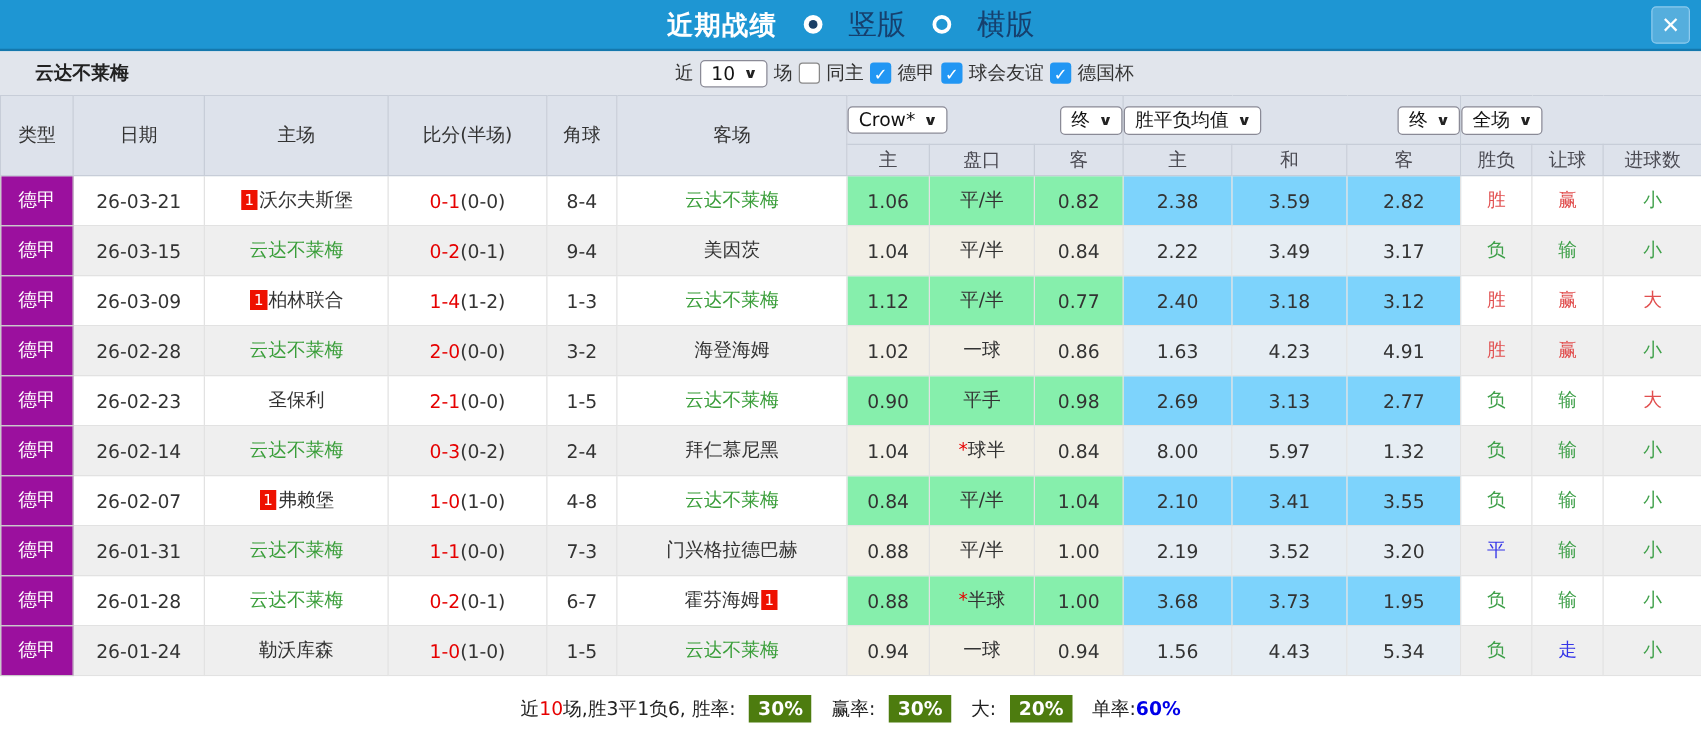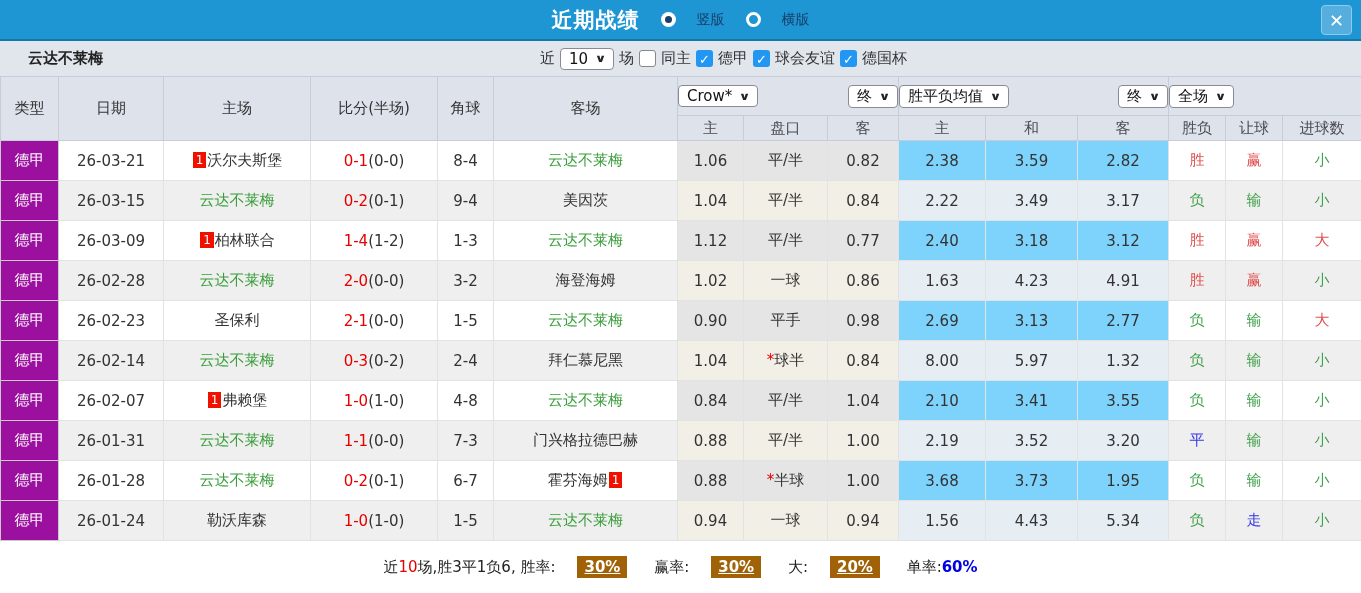--- a/index.html
+++ b/index.html
@@ -7,21 +7,21 @@
   body { font-family:"DejaVu Sans","Liberation Sans",sans-serif; background:#fff; overflow:hidden; }
   .app { width:1361px; height:593px; display:flex; flex-direction:column; }
 
   
   .titlebar { height:41px; background:#1e96d3; display:flex; align-items:center; justify-content:center; position:relative; gap:21px; border-bottom:2px solid #1478ad; }
   .title { color:#fff; font-size:21px; font-weight:bold; letter-spacing:1px; }
   .radio { width:15px; height:15px; border-radius:50%; display:inline-block; cursor:pointer; }
   .radio.checked { background:#fff; position:relative; }
   .radio.checked::after { content:""; position:absolute; left:4px; top:4px; width:7px; height:7px; border-radius:50%; background:#1b3f66; }
   .radio.unchecked { border:3px solid #fff; }
-  .radio-label { color:#16406e; font-size:14px; }
+  .radio-label { color:#16406e; font-size:23px; }
   .close-btn { position:absolute; right:9px; top:5px; width:31px; height:30px; background:#55aedd; border:1px solid #8ecbee; border-radius:4px; color:#fff; font-size:18px; font-weight:bold; display:flex; align-items:center; justify-content:center; cursor:pointer; }
 
   
   .filterbar { height:35px; background:#e1e5ec; position:relative; display:flex; align-items:center; flex:0 0 auto; }
   .team-name { font-weight:bold; font-size:15px; color:#222; margin-left:28px; }
   .filters { position:absolute; left:540px; top:0; height:35px; display:flex; align-items:center; gap:5px; font-size:15px; color:#333; }
   .sel { background:#fff; border:1px solid #8a8a96; border-radius:4px; padding:1px 8px; display:inline-flex; align-items:center; gap:8px; font-size:15px; color:#111; cursor:pointer; white-space:nowrap; }
   .chev { font-size:11px; color:#222; font-weight:bold; transform:scaleX(1.3); }
   .cb { width:17px; height:17px; border-radius:3px; display:inline-block; cursor:pointer; }
   .cb.checked { background:#2196f3; text-align:center; }
@@ -29,40 +29,40 @@
   .cb.unchecked { background:#fff; border:1px solid #888; }
 
   
   table { border-collapse:collapse; table-layout:fixed; width:1361px; flex:0 0 auto; }
   thead th { background:#dde2eb; border:1px solid #c7cdd8; font-weight:normal; color:#333; font-size:15px; text-align:center; }
   thead tr.r1 th { height:39px; }
   thead tr.r2 th { height:25px; color:#4a4a52; }
   .th-group { display:flex; align-items:center; justify-content:space-between; gap:23px; }
   tbody td { border:1px solid #e2e2e2; text-align:center; font-size:15px; color:#333; height:40px; background:#fff; }
   tbody tr:nth-child(even) td { background:#efefef; }
-  tbody tr td.crow { background:#e5e5e5; }
+  tbody tr td.crow { background:#86efac; }
   tbody tr:nth-child(even) td.crow { background:#f2efe6; }
   tbody tr td.avg { background:#7dd3fc; }
   tbody tr:nth-child(even) td.avg { background:#e6edf3; }
   tbody tr td.league { background:#9b109e; color:#fff; border-color:#c9c9c9; }
   .ft { color:#e60000; }
   .ht { color:#333; }
   .badge { background:#ee1100; color:#fff; font-size:12px; padding:0 3px; margin:0 1px; display:inline-block; line-height:16px; vertical-align:1px; }
   .star { color:#e60000; }
   .hide-empty:empty { display:none; }
   .c-self { color:#3a9e3a; }
   .c-red { color:#e14f4f; }
   .c-green { color:#3fa04a; }
   .c-blue { color:#3535e8; }
 
   
   .footer { flex:1; background:#fff; display:flex; align-items:center; justify-content:center; font-size:15px; color:#222; }
   .footer span { white-space:pre; }
   .num-red { color:#e60000; }
-  .pct-badge { background:#a16207; color:#fff; font-weight:bold; padding:2px 7px; margin:0 22px;text-decoration:underline; }
+  .pct-badge { background:#4d7c0f; color:#fff; font-weight:bold; padding:2px 7px; margin:0 11px; }
   .pct-blue { color:#0000e8; font-weight:bold; }
 </style>
 </head>
 <body>
 
 <div class="app">
 
   <div class="titlebar">
     <span class="title">近期战绩</span>
     <span class="radio checked"></span>

